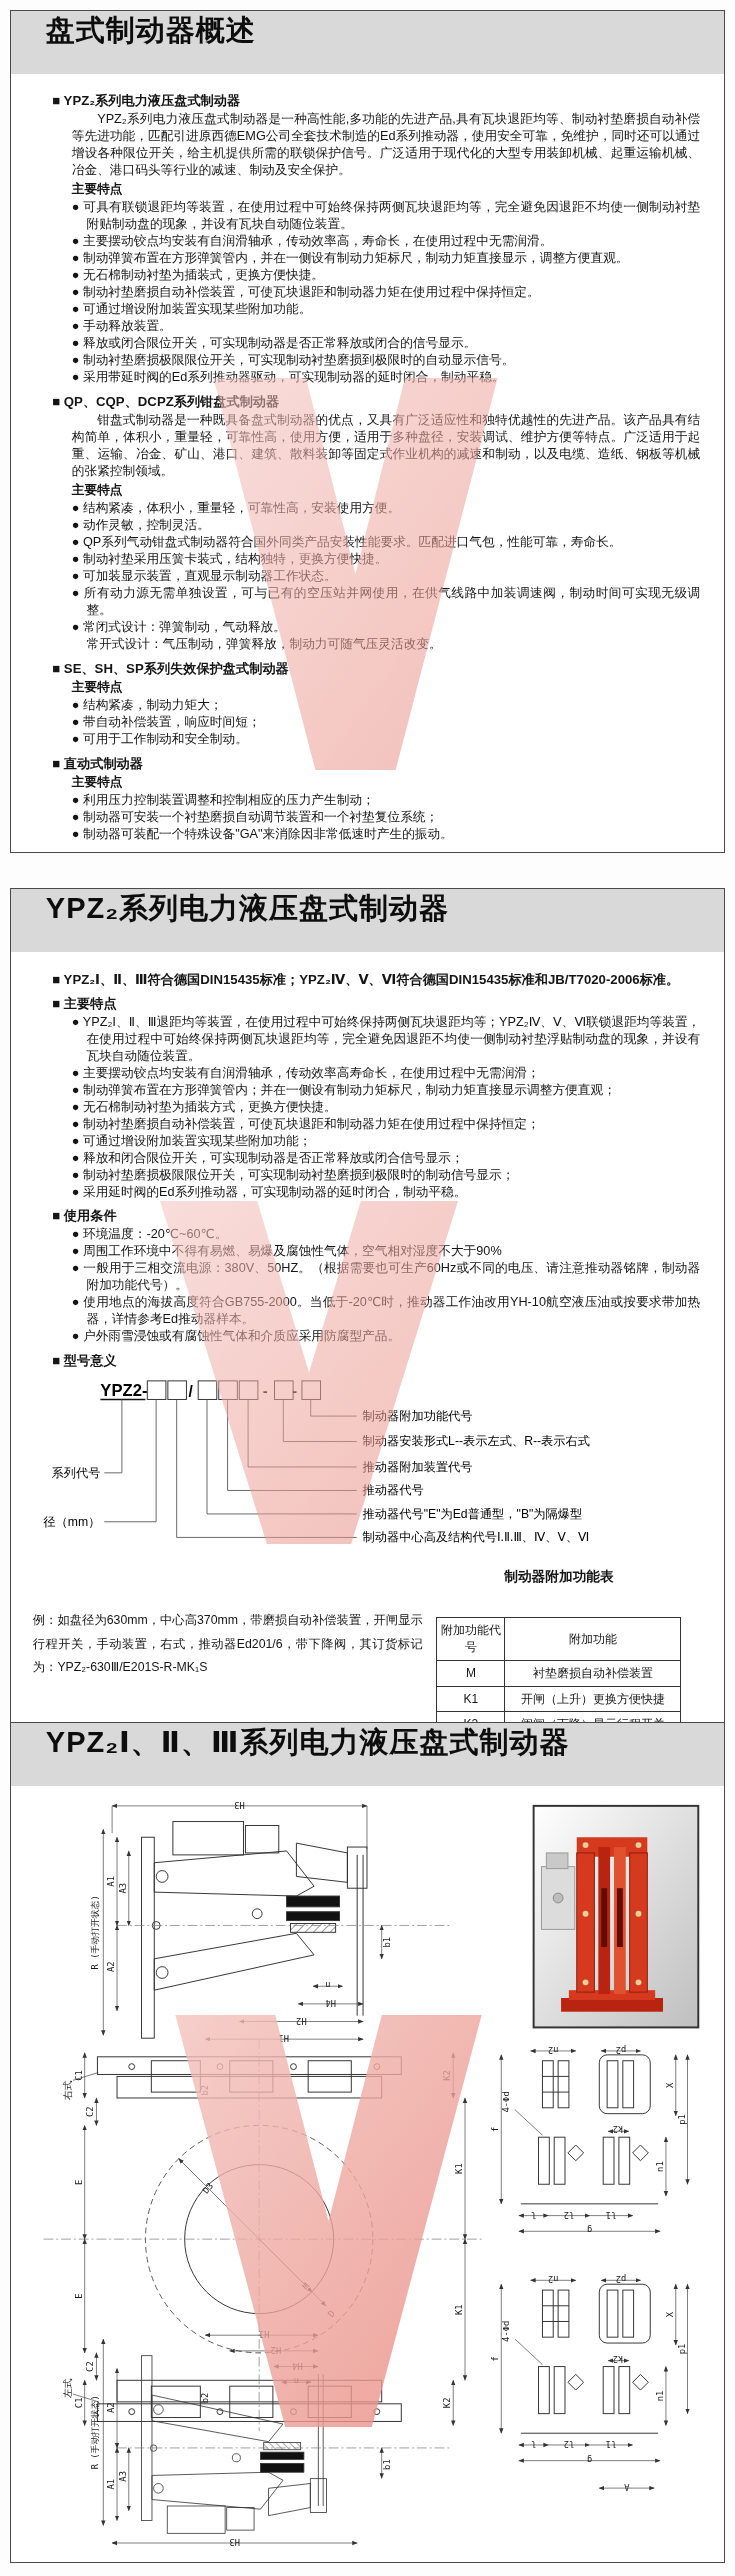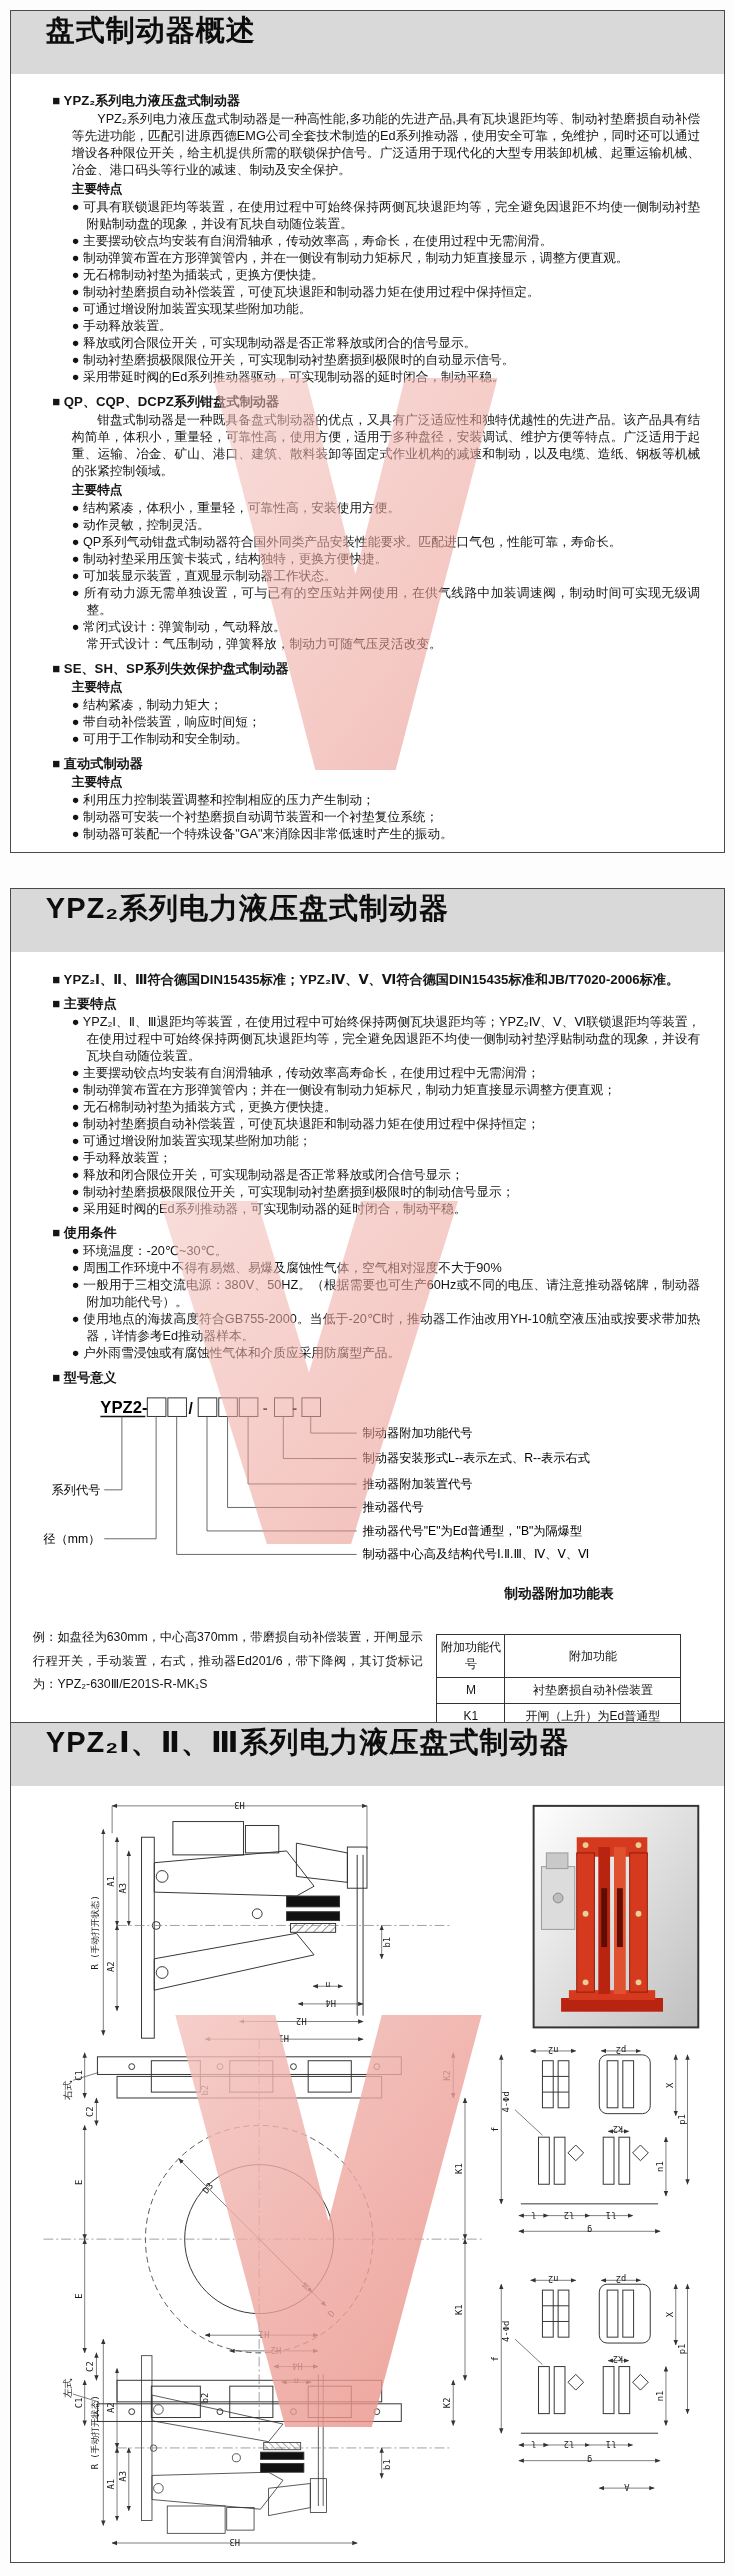--- a/index.html
+++ b/index.html
@@ -174,31 +174,30 @@
         <div class="blk li">● 主要摆动铰点均安装有自润滑轴承，传动效率高寿命长，在使用过程中无需润滑；</div>
 
         <div class="blk li">● 制动弹簧布置在方形弹簧管内；并在一侧设有制动力矩标尺，制动力矩直接显示调整方便直观；</div>
 
         <div class="blk li">● 无石棉制动衬垫为插装方式，更换方便快捷。</div>
 
         <div class="blk li">● 制动衬垫磨损自动补偿装置，可使瓦块退距和制动器力矩在使用过程中保持恒定；</div>
 
         <div class="blk li">● 可通过增设附加装置实现某些附加功能；</div>
 
-        <div class="blk li">● 手动释放装置；</div>
 
         <div class="blk li">● 释放和闭合限位开关，可实现制动器是否正常释放或闭合信号显示；</div>
 
         <div class="blk li">● 制动衬垫磨损极限限位开关，可实现制动衬垫磨损到极限时的制动信号显示；</div>
 
         <div class="blk li">● 采用延时阀的Ed系列推动器，可实现制动器的延时闭合，制动平稳。</div>
 
         <div class="blk sec">■ 使用条件</div>
 
-        <div class="blk li">● 环境温度：-20℃~30℃。</div>
+        <div class="blk li">● 环境温度：-20℃~60℃。</div>
 
         <div class="blk li">● 周围工作环境中不得有易燃、易爆及腐蚀性气体，空气相对湿度不大于90%</div>
 
         <div class="blk li">● 一般用于三相交流电源：380V、50HZ。（根据需要也可生产60Hz或不同的电压、请注意推动器铭牌，制动器附加功能代号）。</div>
 
         <div class="blk li">● 使用地点的海拔高度符合GB755-2000。当低于-20℃时，推动器工作油改用YH-10航空液压油或按要求带加热器，详情参考Ed推动器样本。</div>
 
         <div class="blk li">● 户外雨雪浸蚀或有腐蚀性气体和介质应采用防腐型产品。</div>
 
         <div class="blk sec">■ 型号意义</div>
@@ -253,21 +252,21 @@
           </thead>
           <tbody>
 
               <tr>
                 <td class="code">M</td>
                 <td>衬垫磨损自动补偿装置</td>
               </tr>
 
               <tr>
                 <td class="code">K1</td>
-                <td>开闸（上升）为Ed普通型</td>
+                <td>开闸（上升）更换方便快捷</td>
               </tr>
 
               <tr>
                 <td class="code">K2</td>
                 <td>闭闸（下降）显示行程开关</td>
               </tr>
 
               <tr>
                 <td class="code">K3</td>
                 <td>衬垫磨损极限显示行程开关</td>

